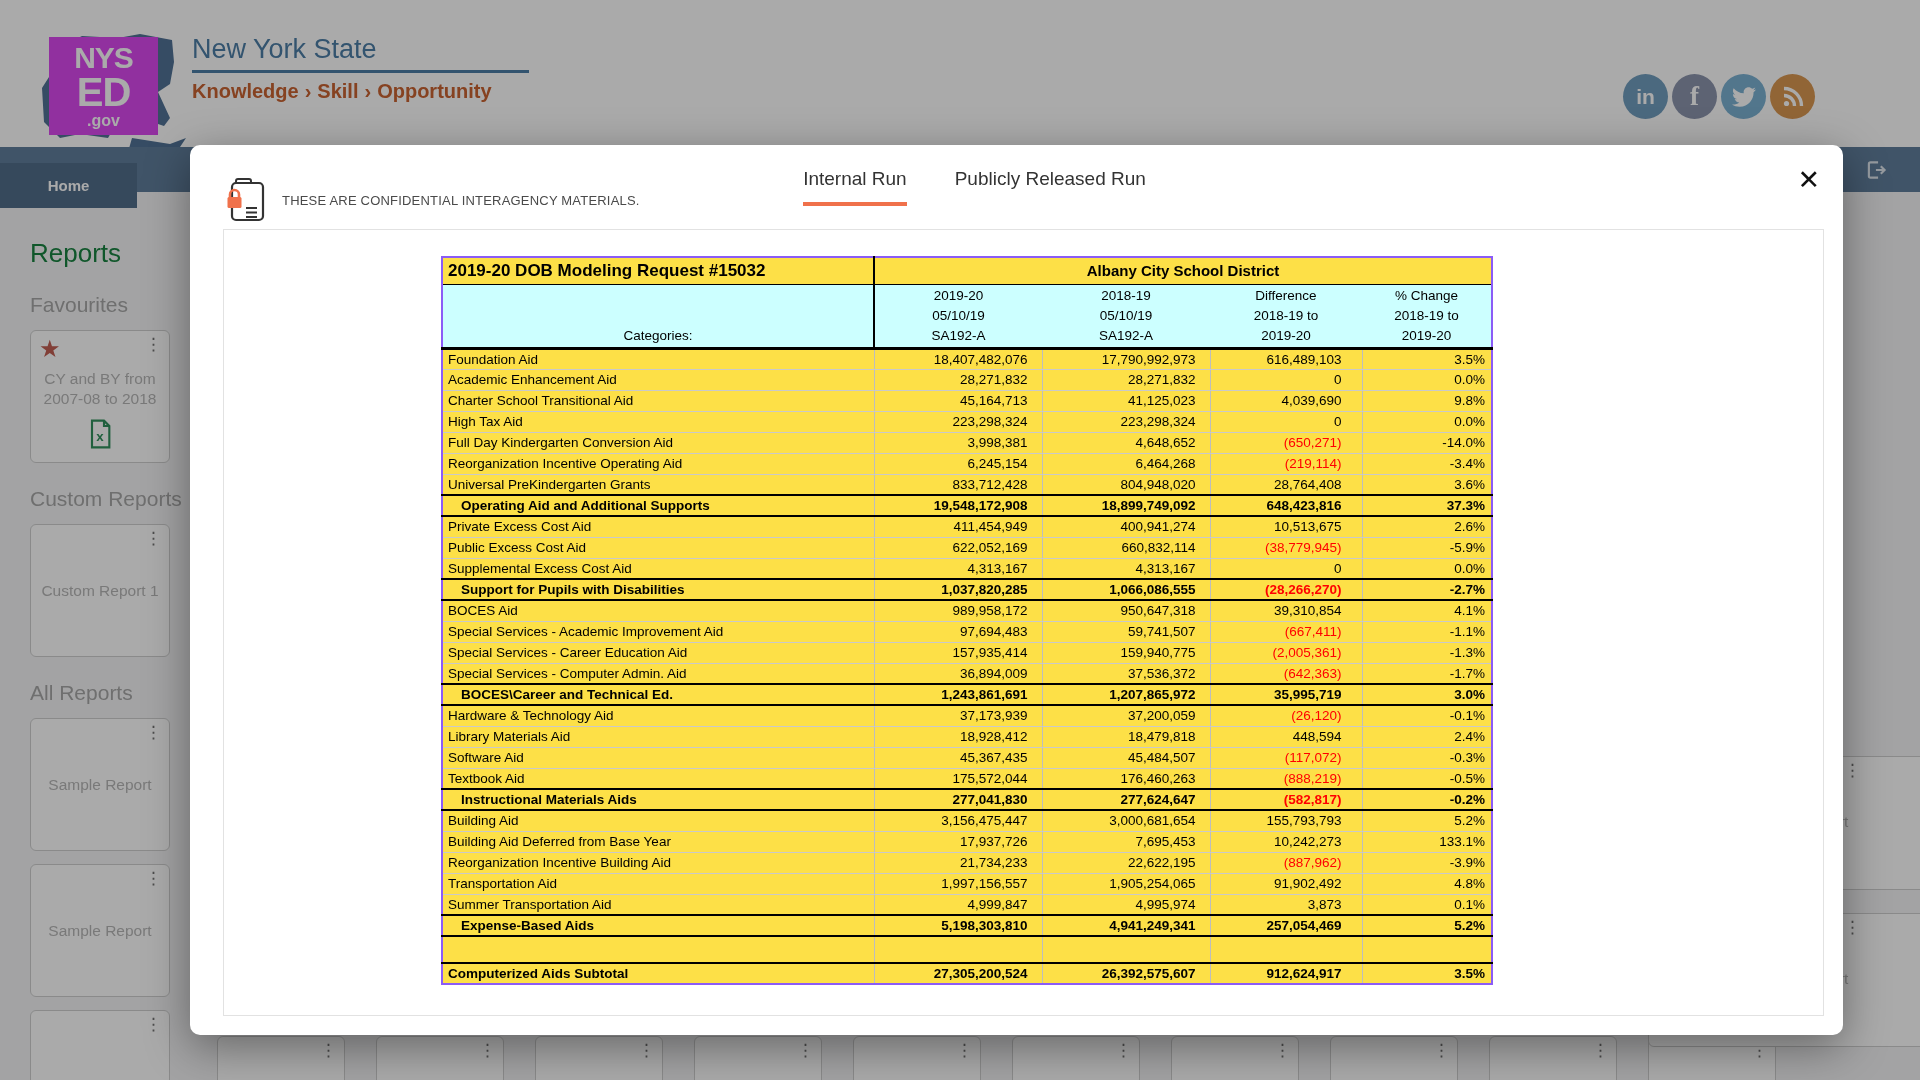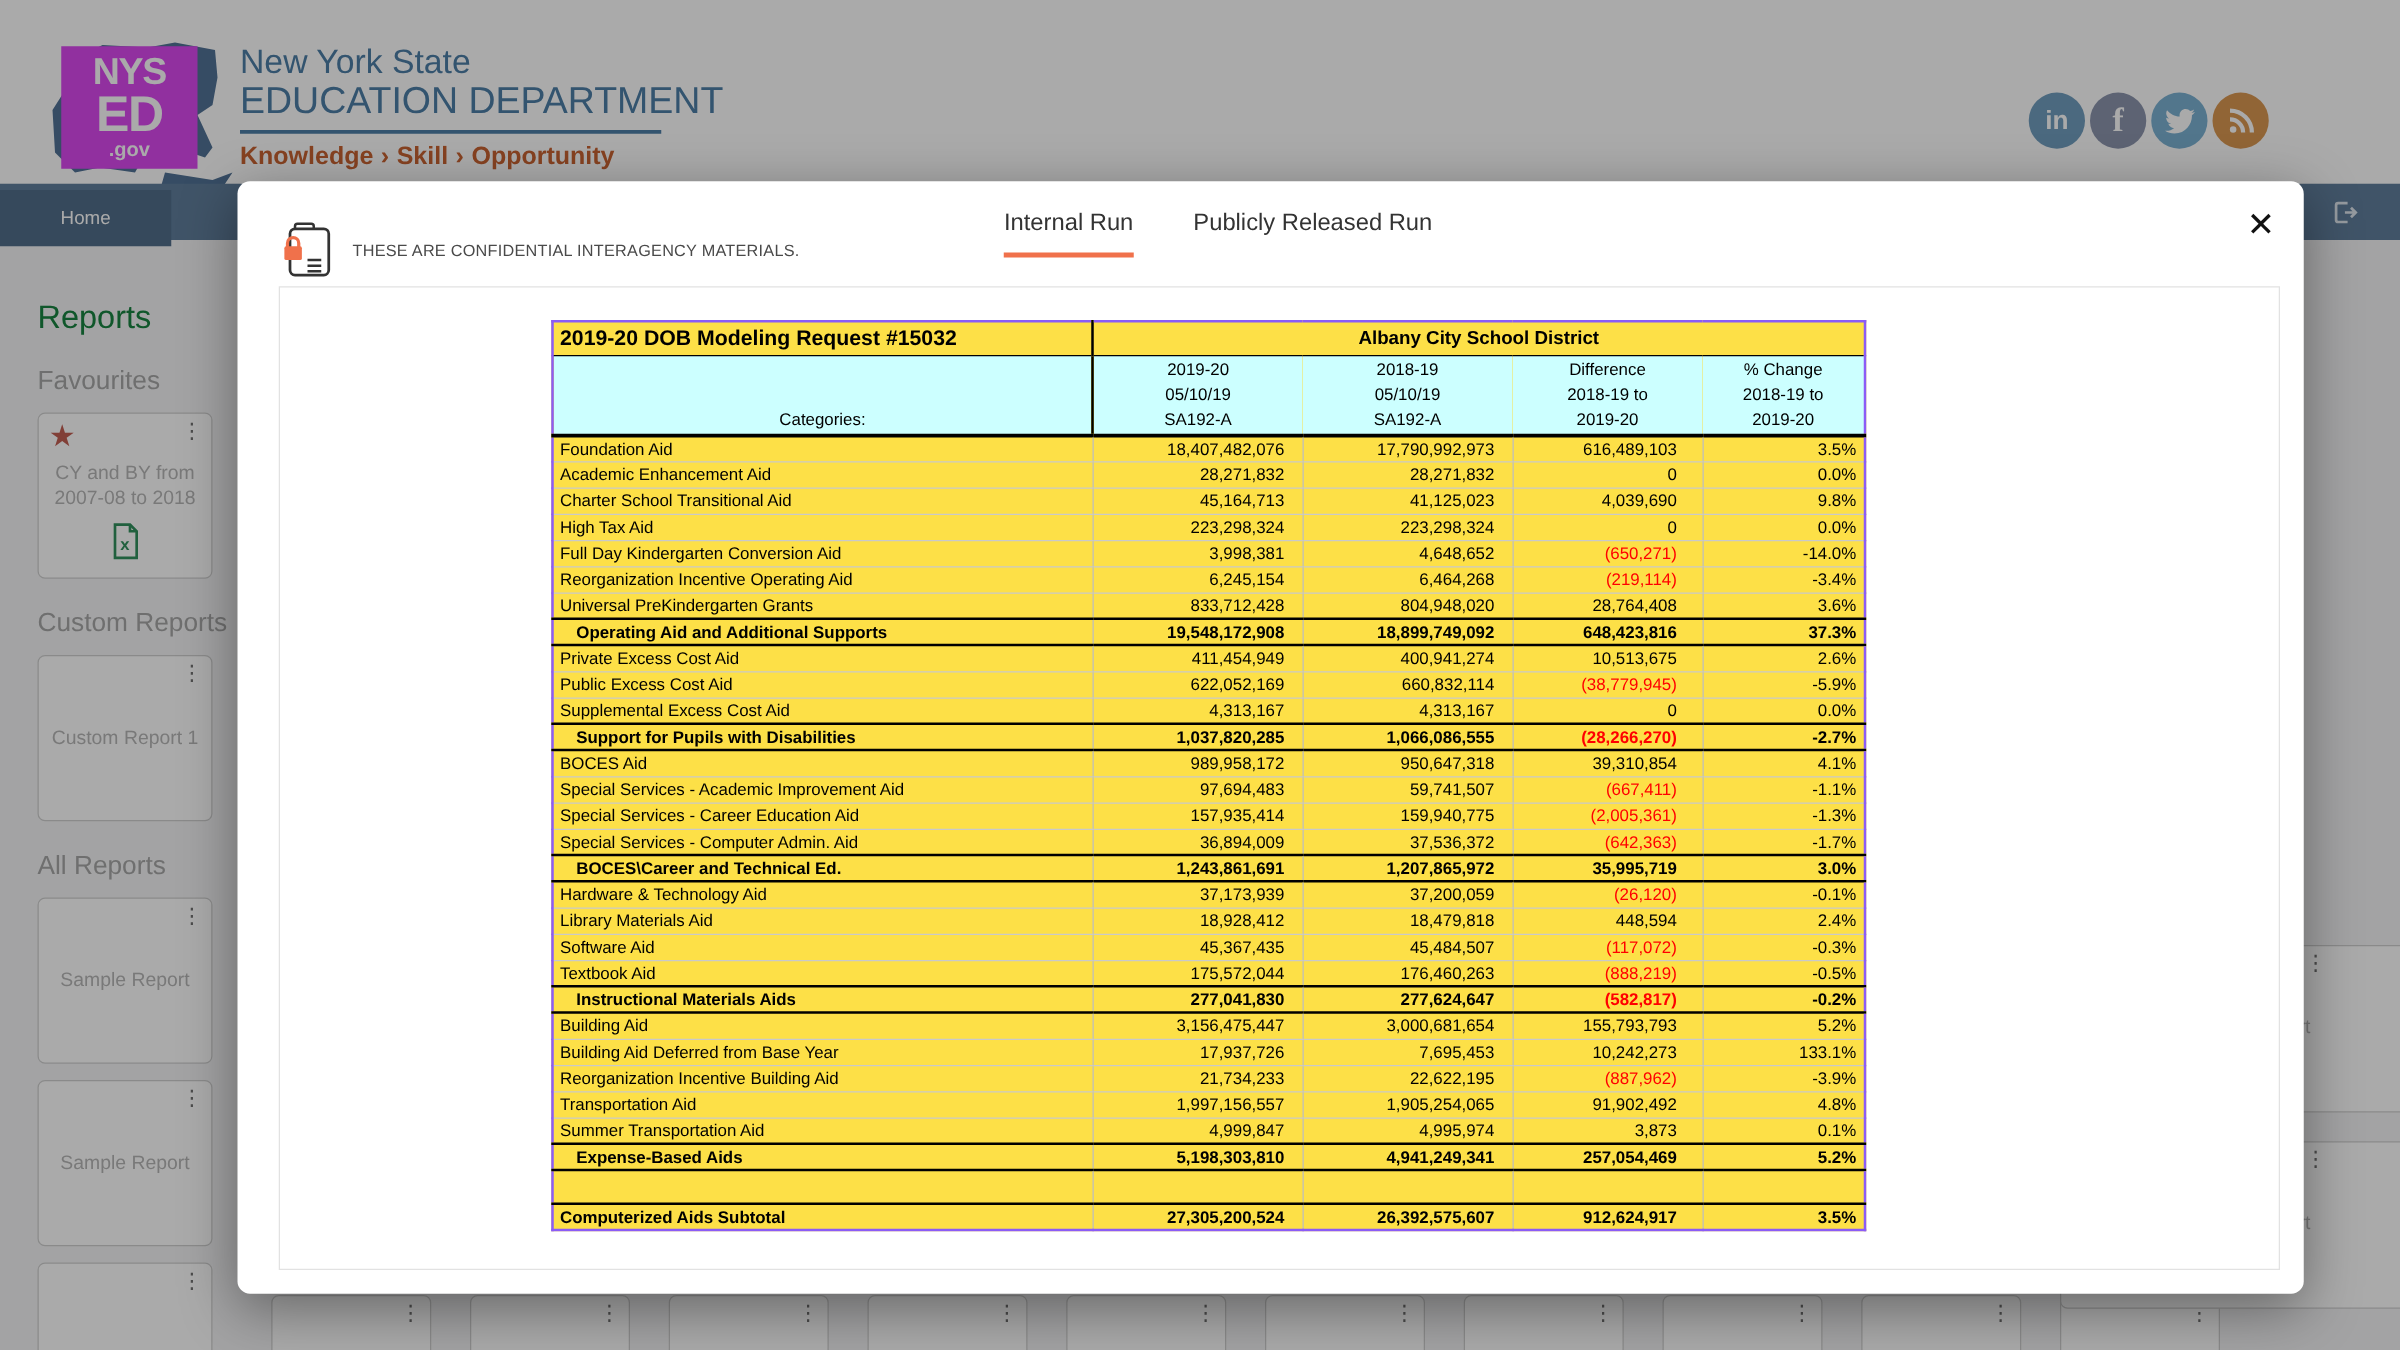--- a/index.html
+++ b/index.html
@@ -23,22 +23,22 @@
   .social{position:absolute;left:1623px;top:74px;display:flex;gap:4px;}
   .soc{width:45px;height:45px;border-radius:50%;display:flex;align-items:center;justify-content:center;
        color:#fff;font-weight:bold;cursor:pointer;}
   .soc.in{background:#6f9cbd;font-size:21px;}
   .soc.fb{background:#8а93ac;}
   .soc.fb{background:#8a93ac;font-size:27px;font-family:"Liberation Serif",serif;}
   .soc.tw{background:#79b0d2;}
   .soc.rss{background:#d9964f;}
 
   .navbar{position:absolute;left:0;top:147px;width:1920px;height:45px;background:#5d7c9b;}
-  .nav-home{position:absolute;left:0;top:5px;width:137px;height:45px;background:#4e6b88;color:#fff;
-            font-size:15px;font-weight:normal;display:flex;align-items:center;justify-content:center;cursor:pointer;}
+  .nav-home{position:absolute;left:0;top:16px;width:137px;height:45px;background:#4e6b88;color:#fff;
+            font-size:15px;font-weight:bold;display:flex;align-items:center;justify-content:center;cursor:pointer;}
   .nav-exit{position:absolute;left:1864px;top:10px;width:26px;height:26px;}
 
   .sidebar{position:absolute;left:30px;top:238px;width:170px;}
   .reports-h{font-size:26px;color:#15803d;margin:0;font-weight:normal;}
   .side-label{margin-top:24px;font-size:21px;color:#a5a5a5;}
   .side-card{margin-top:13px;width:140px;height:133px;background:#fff;border:1px solid #cfcfcf;
              border-radius:6px;position:relative;box-sizing:border-box;cursor:pointer;}
   .card-title{position:absolute;left:0;right:0;top:50%;transform:translateY(-50%);
               text-align:center;font-size:15.5px;color:#b5b5b5;padding:0 8px;line-height:20px;}
   .side-card.fav .card-title{top:44%;}
@@ -102,21 +102,20 @@
         <path fill="#4e7094" d="M112,112 L150,118 L166,112 L158,124 L126,132 L108,126 Z"></path>
       </svg>
       <div class="logo-box">
         <div class="l1">NYS</div>
         <div class="l2">ED</div>
         <div class="l3">.gov</div>
       </div>
     </div>
     <div class="agency">
       <div class="a1">New York State</div>
-      <div class="a2">EDUCATION DEPARTMENT</div>
       <div class="bar"></div>
       <div class="tagline">
         <span>Knowledge</span><span class="sep">›</span><span>Skill</span><span class="sep">›</span><span>Opportunity</span>
       </div>
     </div>
     <div class="social">
       <div class="soc in">in</div>
       <div class="soc fb">f</div>
       <div class="soc tw">
         <svg width="24" height="24" viewBox="0 0 24 24">

